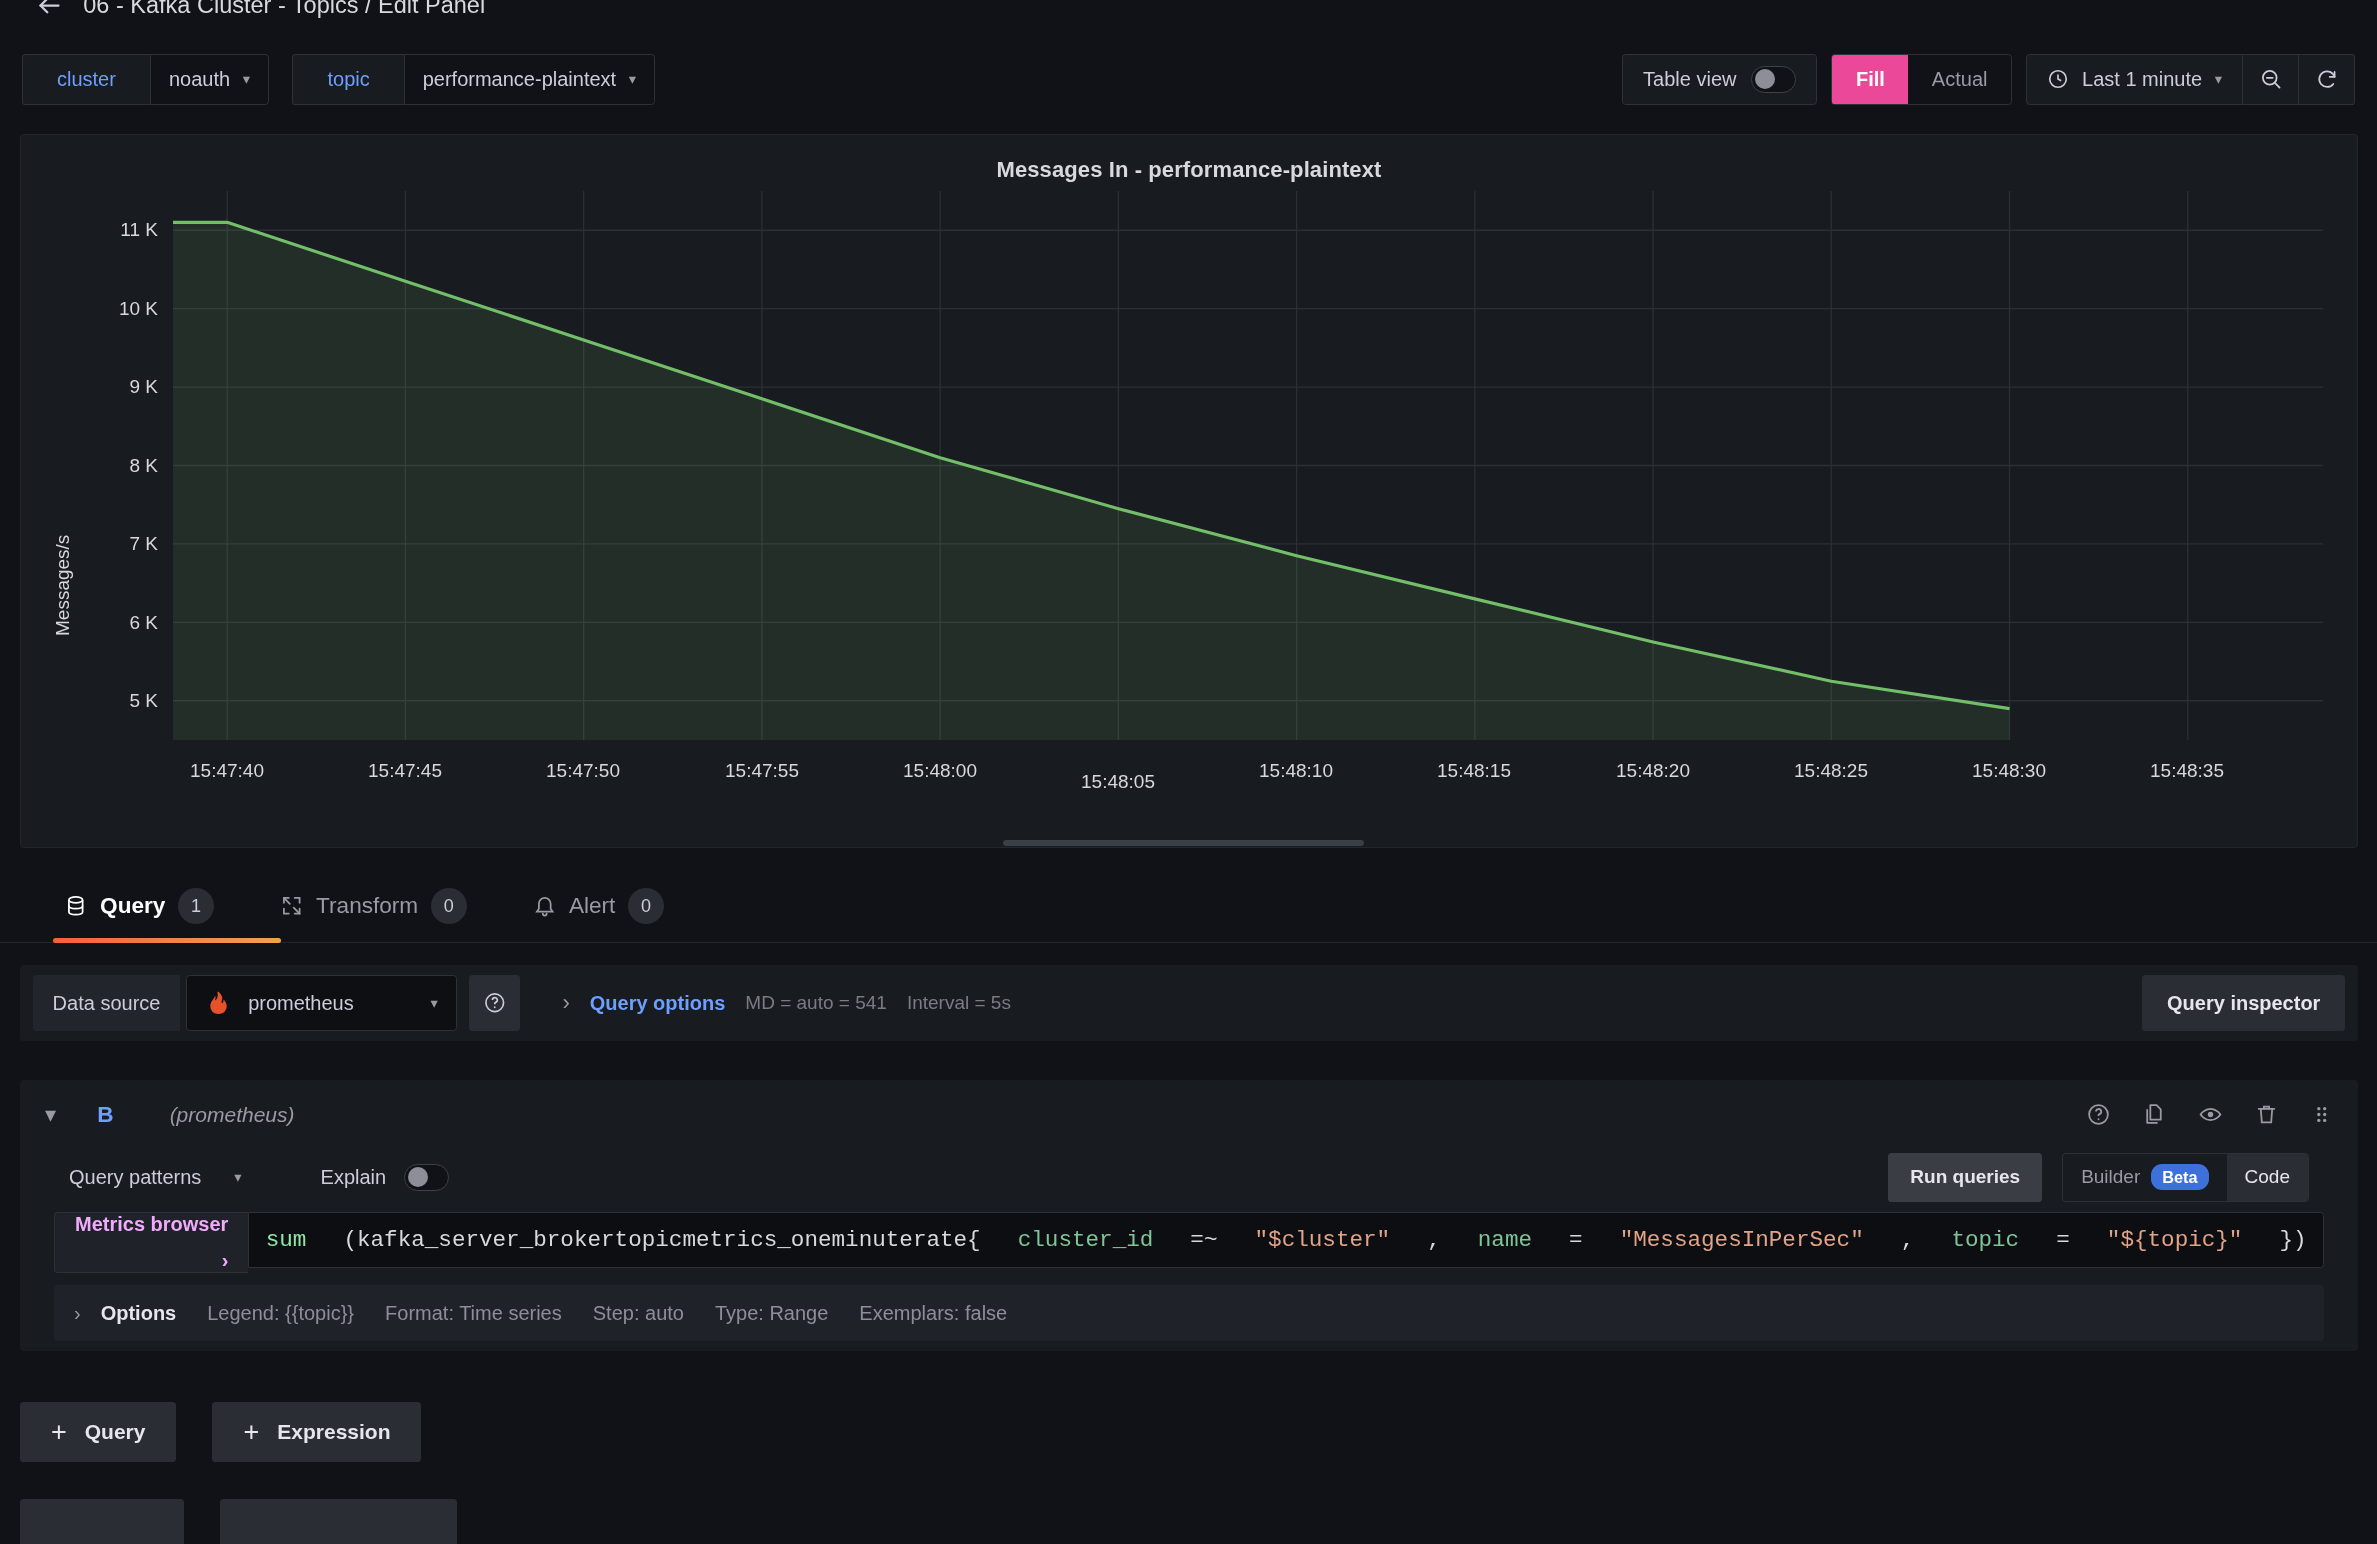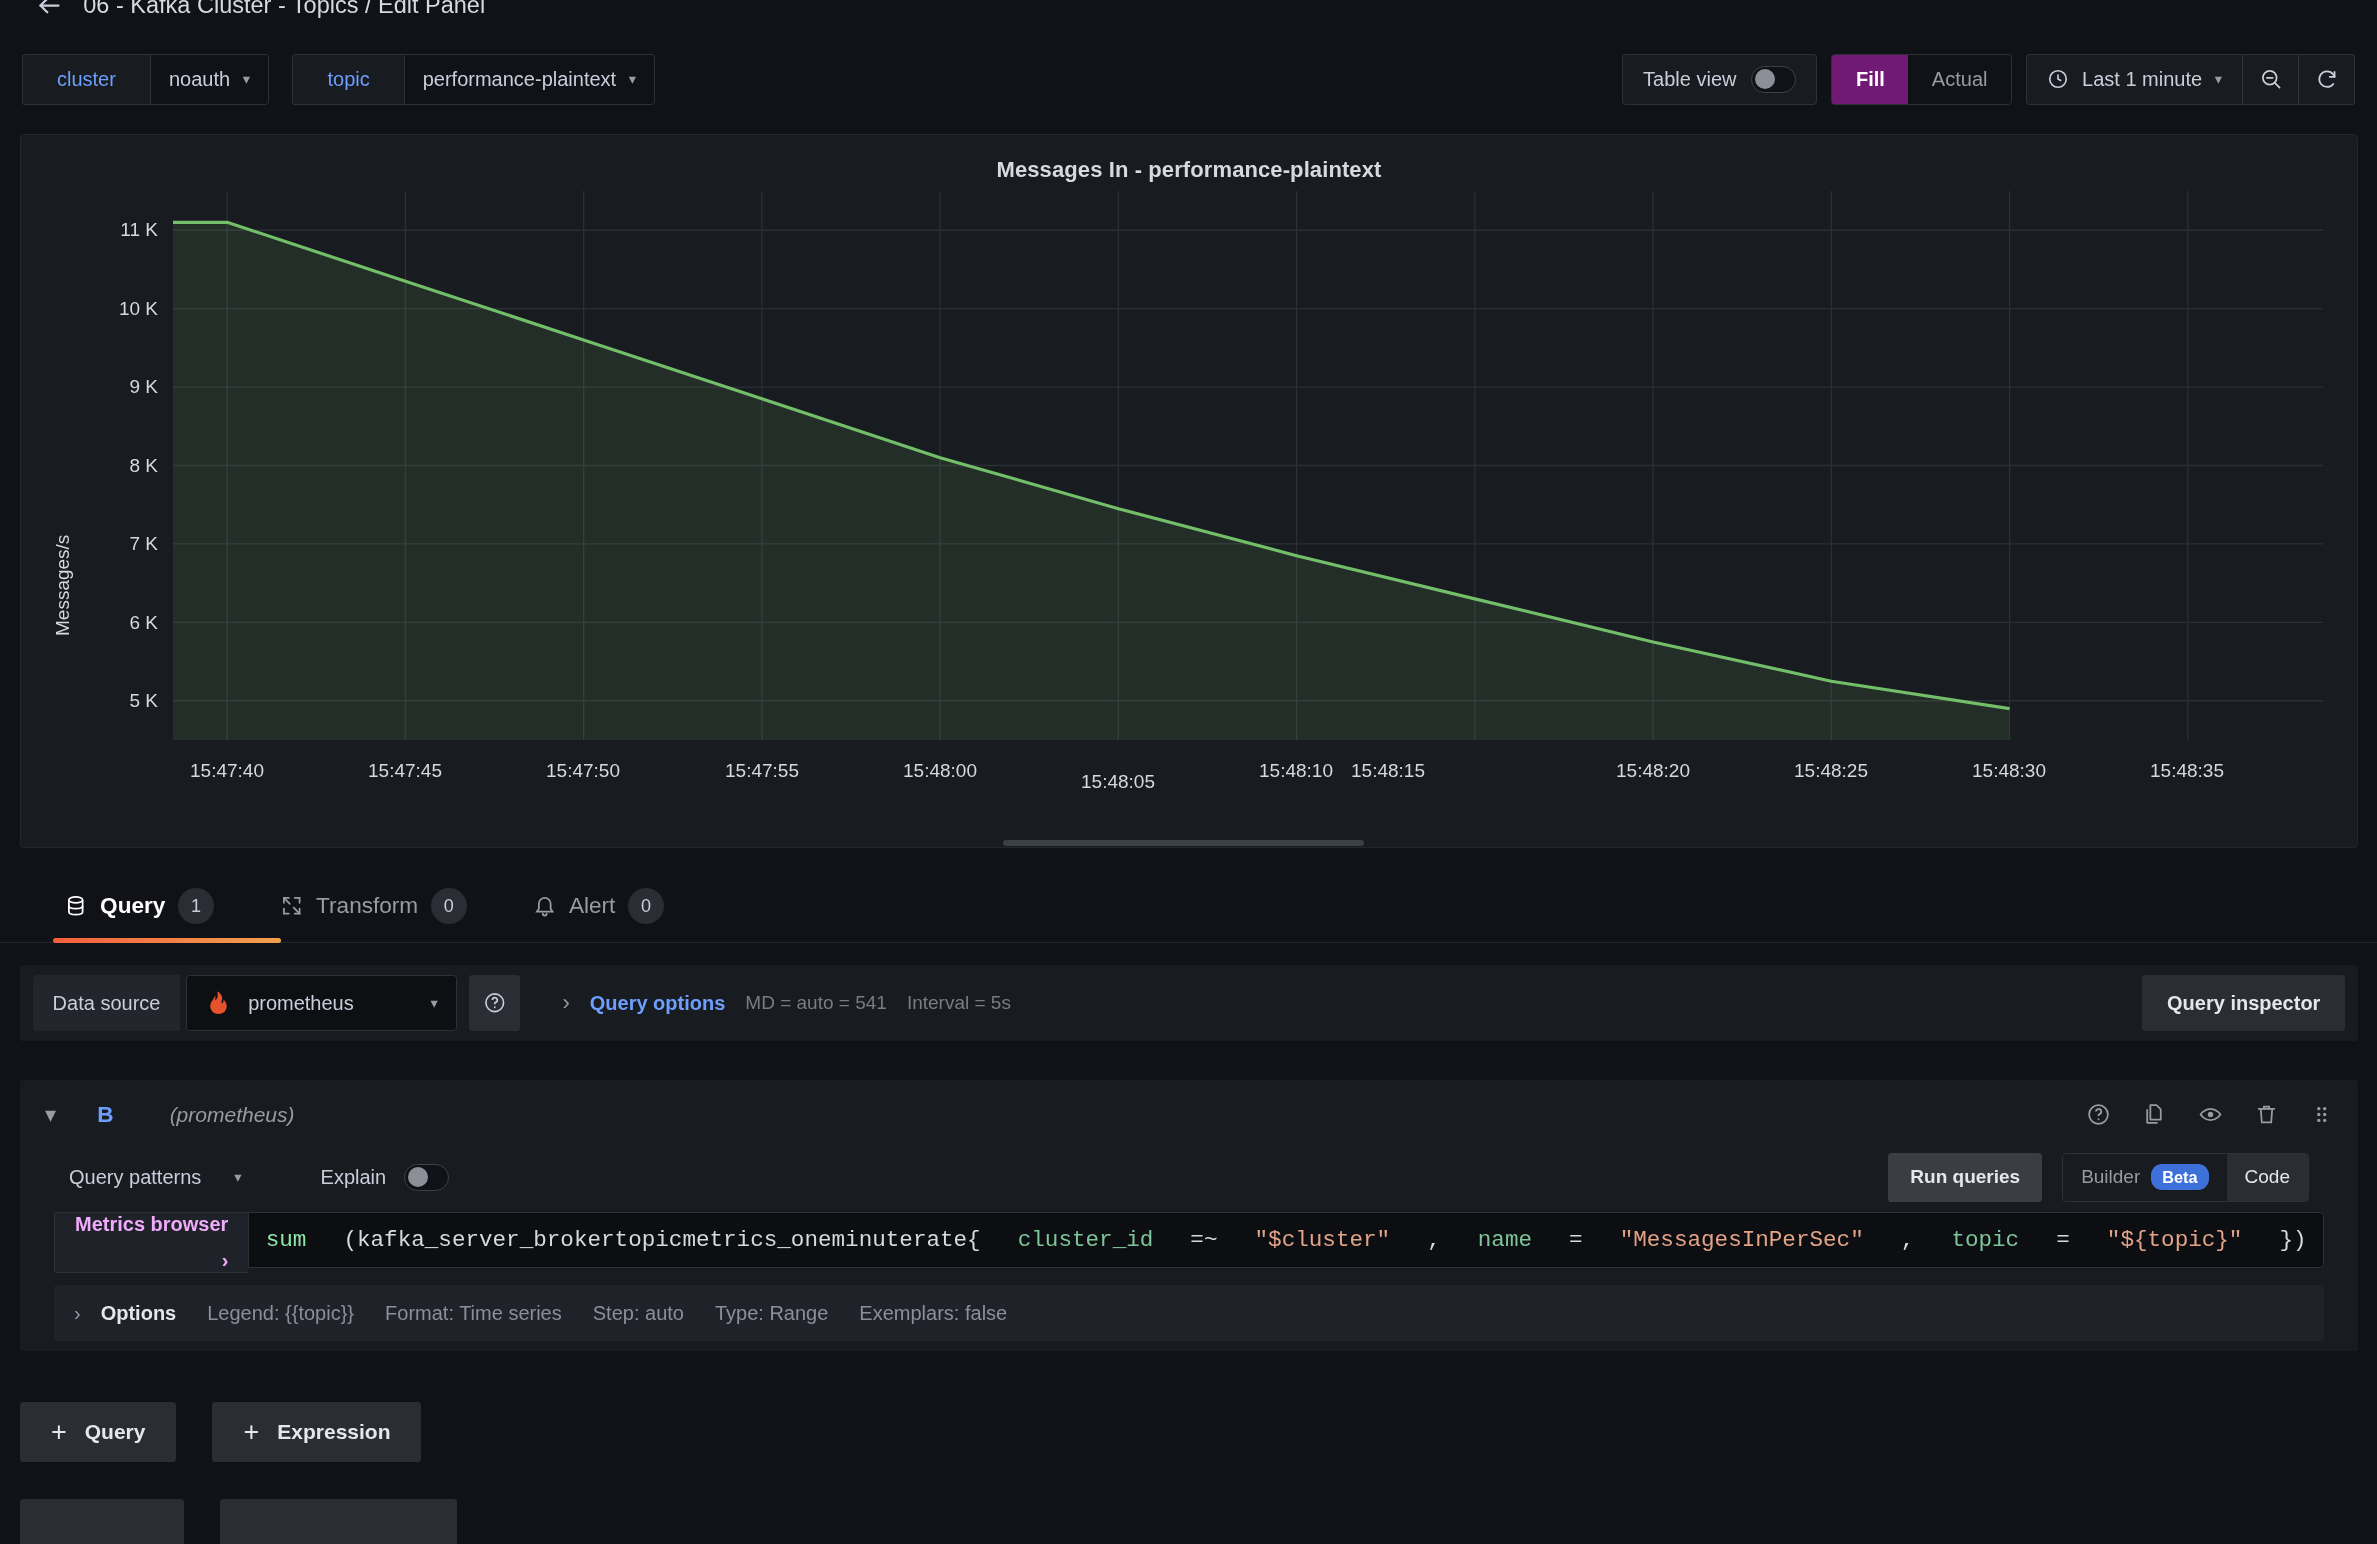--- a/index.html
+++ b/index.html
@@ -51,21 +51,21 @@
   .toggle {
     width: 45px; height: 27px; border-radius: 13.5px;
     background: #111217; border: 0.9px solid #3d4149; position: relative;
   }
   .toggle::after {
     content:""; position:absolute; left: 2.7px; top: 2.7px;
     width: 20px; height: 20px; border-radius: 50%; background: #8e8e99;
   }
   .segbox { display:flex; height:51px; border: 0.9px solid #2e3136; border-radius: 3.6px; overflow: hidden; background:#111217; }
   .seg { display:flex; align-items:center; padding: 0 23.5px; font-size: 20px; color:#9a9aa5; white-space:nowrap; }
-  .seg.active { background: #701a75; color: #ffffff; font-weight: 600; }
+  .seg.active { background: #ec4899; color: #ffffff; font-weight: 600; }
   .timepicker {
     height:51px; display:flex; align-items:center; gap:12.6px; padding: 0 20px;
     background: #181b1f; border: 0.9px solid #2e3136; border-radius: 3.6px 0 0 3.6px;
     font-size: 20px; color:#ccccdc; white-space:nowrap;
   }
   .iconbtn {
     height: 51px; width: 56px; display:flex; align-items:center; justify-content:center;
     background: #181b1f; border: 0.9px solid #2e3136; border-left: none; color:#ccccdc;
   }
   .iconbtn.last { border-radius: 0 3.6px 3.6px 0; }
@@ -294,21 +294,21 @@
           <div class="ytick" style="top: 46px;">11 K</div>
         </div>
       <div class="xticks">
           <div class="xtick" style="left: 206px;">15:47:40</div>
           <div class="xtick" style="left: 384px;">15:47:45</div>
           <div class="xtick" style="left: 562px;">15:47:50</div>
           <div class="xtick" style="left: 741px;">15:47:55</div>
           <div class="xtick" style="left: 919px;">15:48:00</div>
           <div class="xtick" style="left: 1097px; margin-top: 11px;">15:48:05</div>
           <div class="xtick" style="left: 1275px;">15:48:10</div>
-          <div class="xtick" style="left: 1367px;">15:48:15</div>
+          <div class="xtick" style="left: 1453px;">15:48:15</div>
           <div class="xtick" style="left: 1632px;">15:48:20</div>
           <div class="xtick" style="left: 1810px;">15:48:25</div>
           <div class="xtick" style="left: 1988px;">15:48:30</div>
           <div class="xtick" style="left: 2166px;">15:48:35</div>
         </div>
       <div class="plotarea">
         <svg id="chart-svg" width="2150" height="549" viewBox="0 0 2380 608" preserveAspectRatio="none">
             <line x1="60" x2="60" y1="-8" y2="608" stroke="#2b2f36" stroke-width="1.5"></line>
             <line x1="257.3" x2="257.3" y1="-8" y2="608" stroke="#2b2f36" stroke-width="1.5"></line>
             <line x1="454.6" x2="454.6" y1="-8" y2="608" stroke="#2b2f36" stroke-width="1.5"></line>

